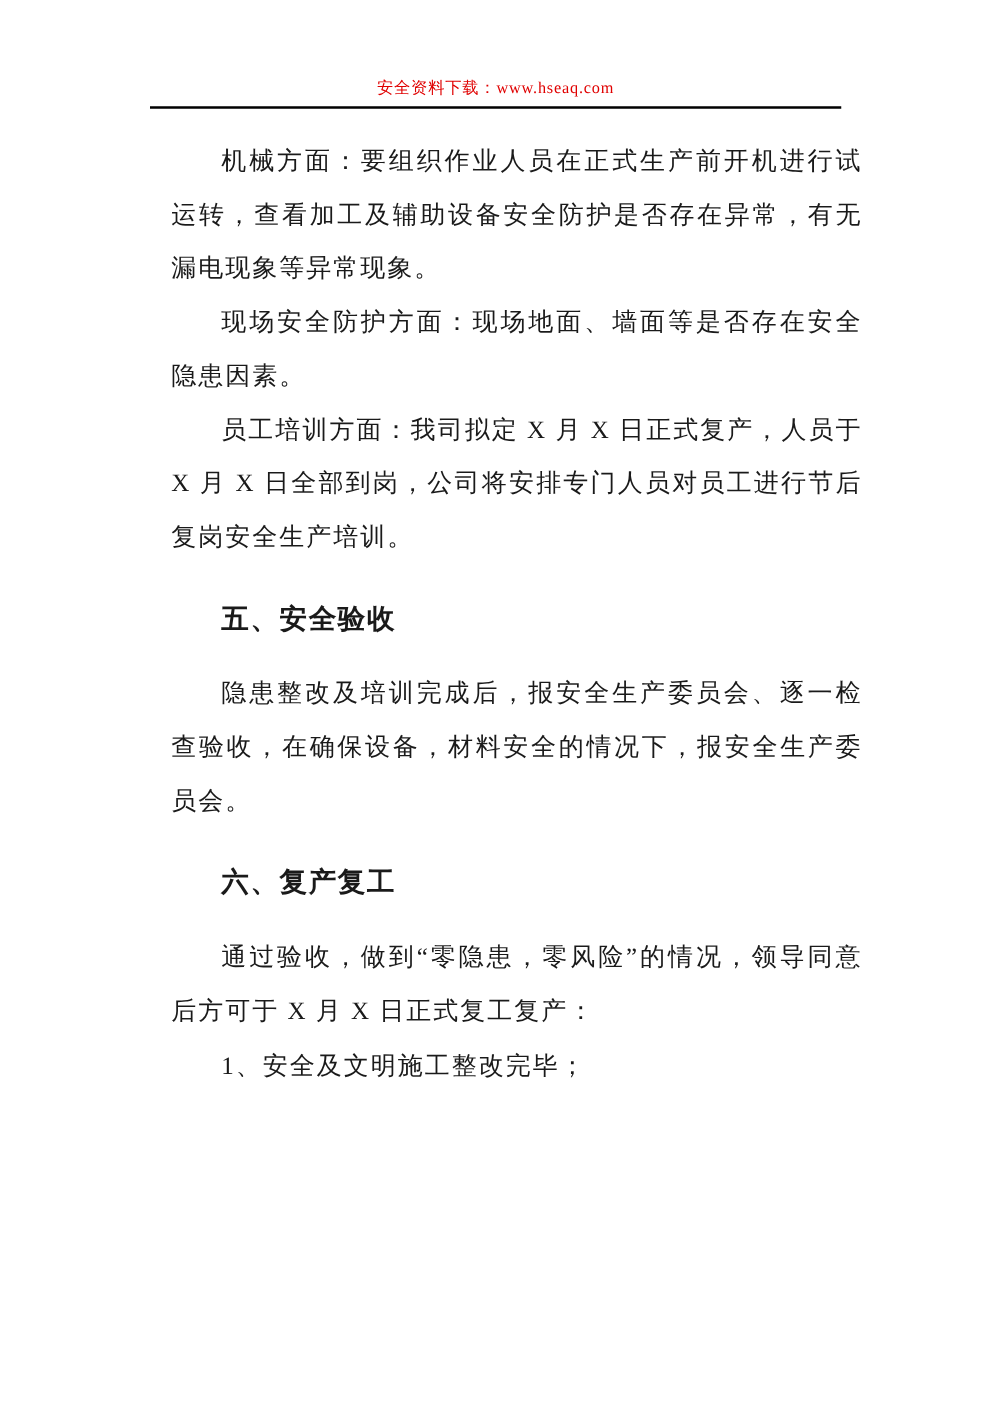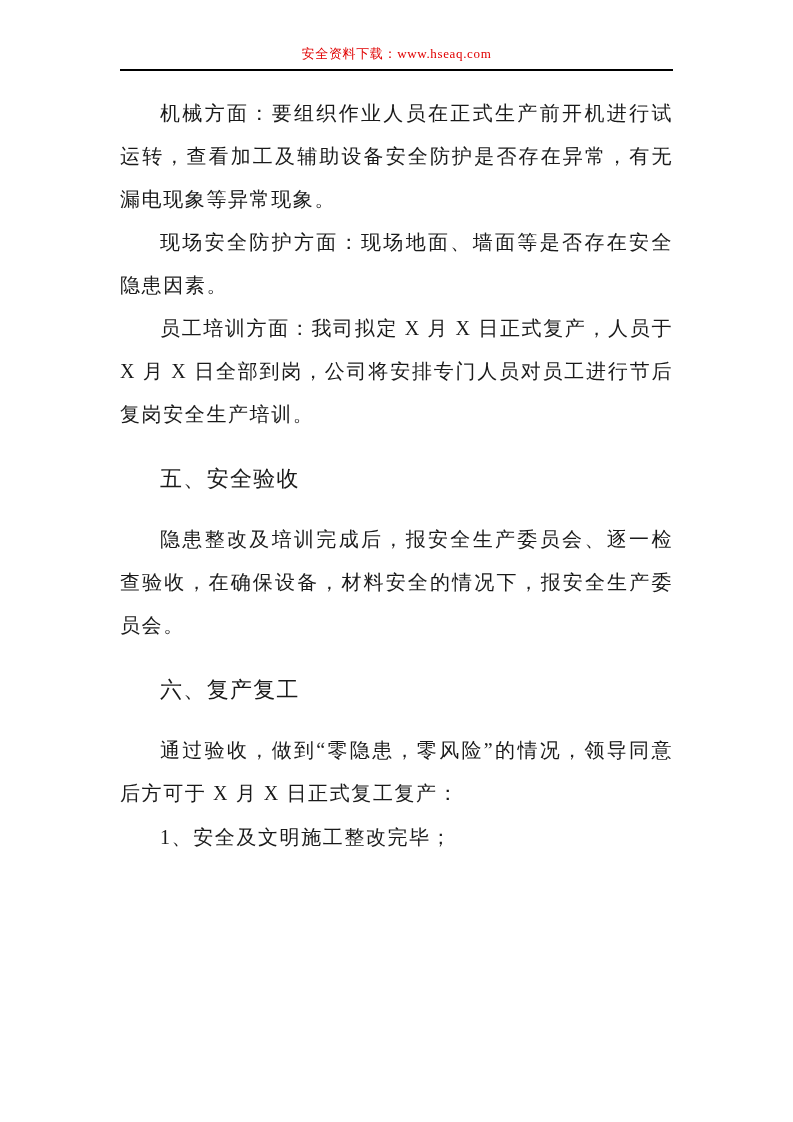--- a/index.html
+++ b/index.html
@@ -4,57 +4,57 @@
 <style>
   html, body {
     margin: 0;
     padding: 0;
     background: #ffffff;
   }
   .page {
     position: relative;
     width: 793px;
     height: 850px;
-    margin: 0 auto;
+    margin: 16px auto;
     background: #ffffff;
     font-family: "Liberation Serif", "DejaVu Serif", serif;
     color: #1a1a1a;
     overflow: hidden;
     box-sizing: border-box;
   }
   .header {
     position: absolute;
     top: 45px;
     left: 120px;
     right: 120px;
     text-align: center;
     font-size: 13px;
     letter-spacing: 0.05em;
     border-bottom: 2px solid #000000;
     padding-bottom: 6px;
   }
   .doc-body {
     position: absolute;
     top: 92px;
-    left: 120px;
+    left: 137px;
     width: 553px;
   }
   .para {
     margin: 0;
     font-size: 20px;
     line-height: 43px;
     text-align: justify;
     text-indent: 40px;
     letter-spacing: 0.08em;
     word-break: break-all;
   }
   .heading {
     margin: 28px 0 24px 0;
     font-size: 22px;
-    font-weight: normal;
+    font-weight: bold;
     line-height: 30px;
     text-indent: 40px;
     letter-spacing: 0.06em;
   }
   .list-item {
     margin: 0;
     font-size: 20px;
     line-height: 44px;
     text-indent: 40px;
     letter-spacing: 0.08em;

